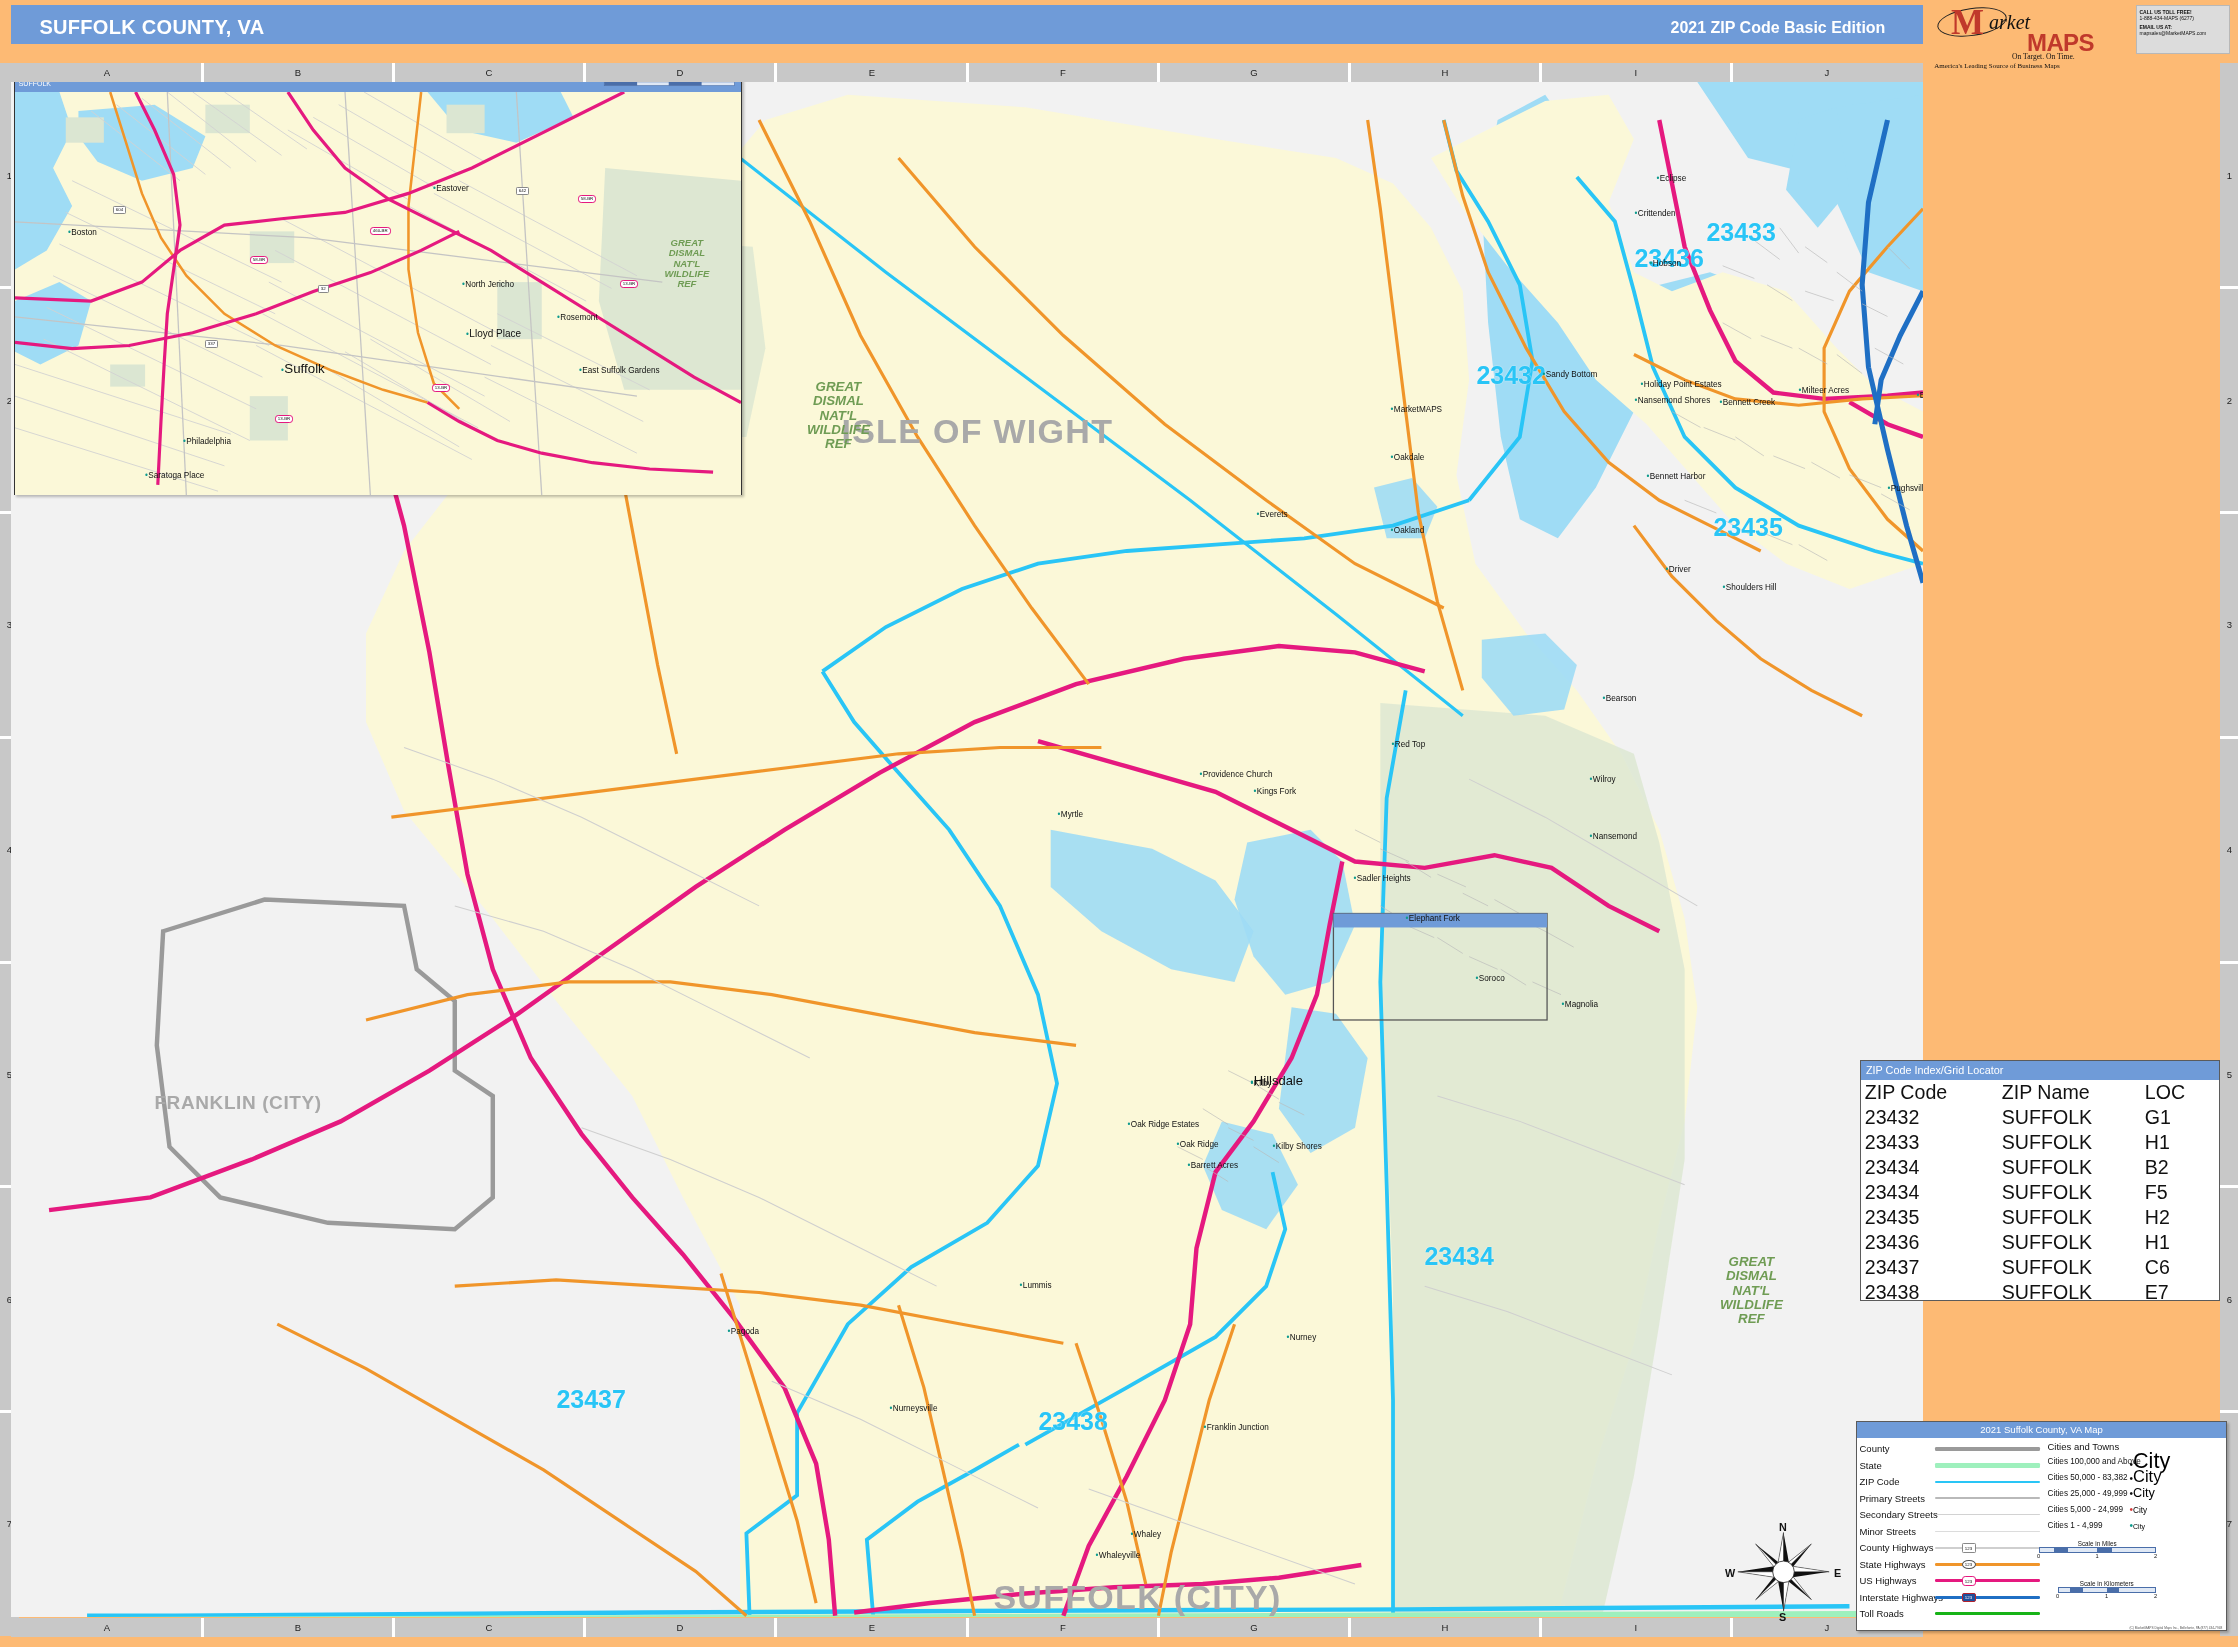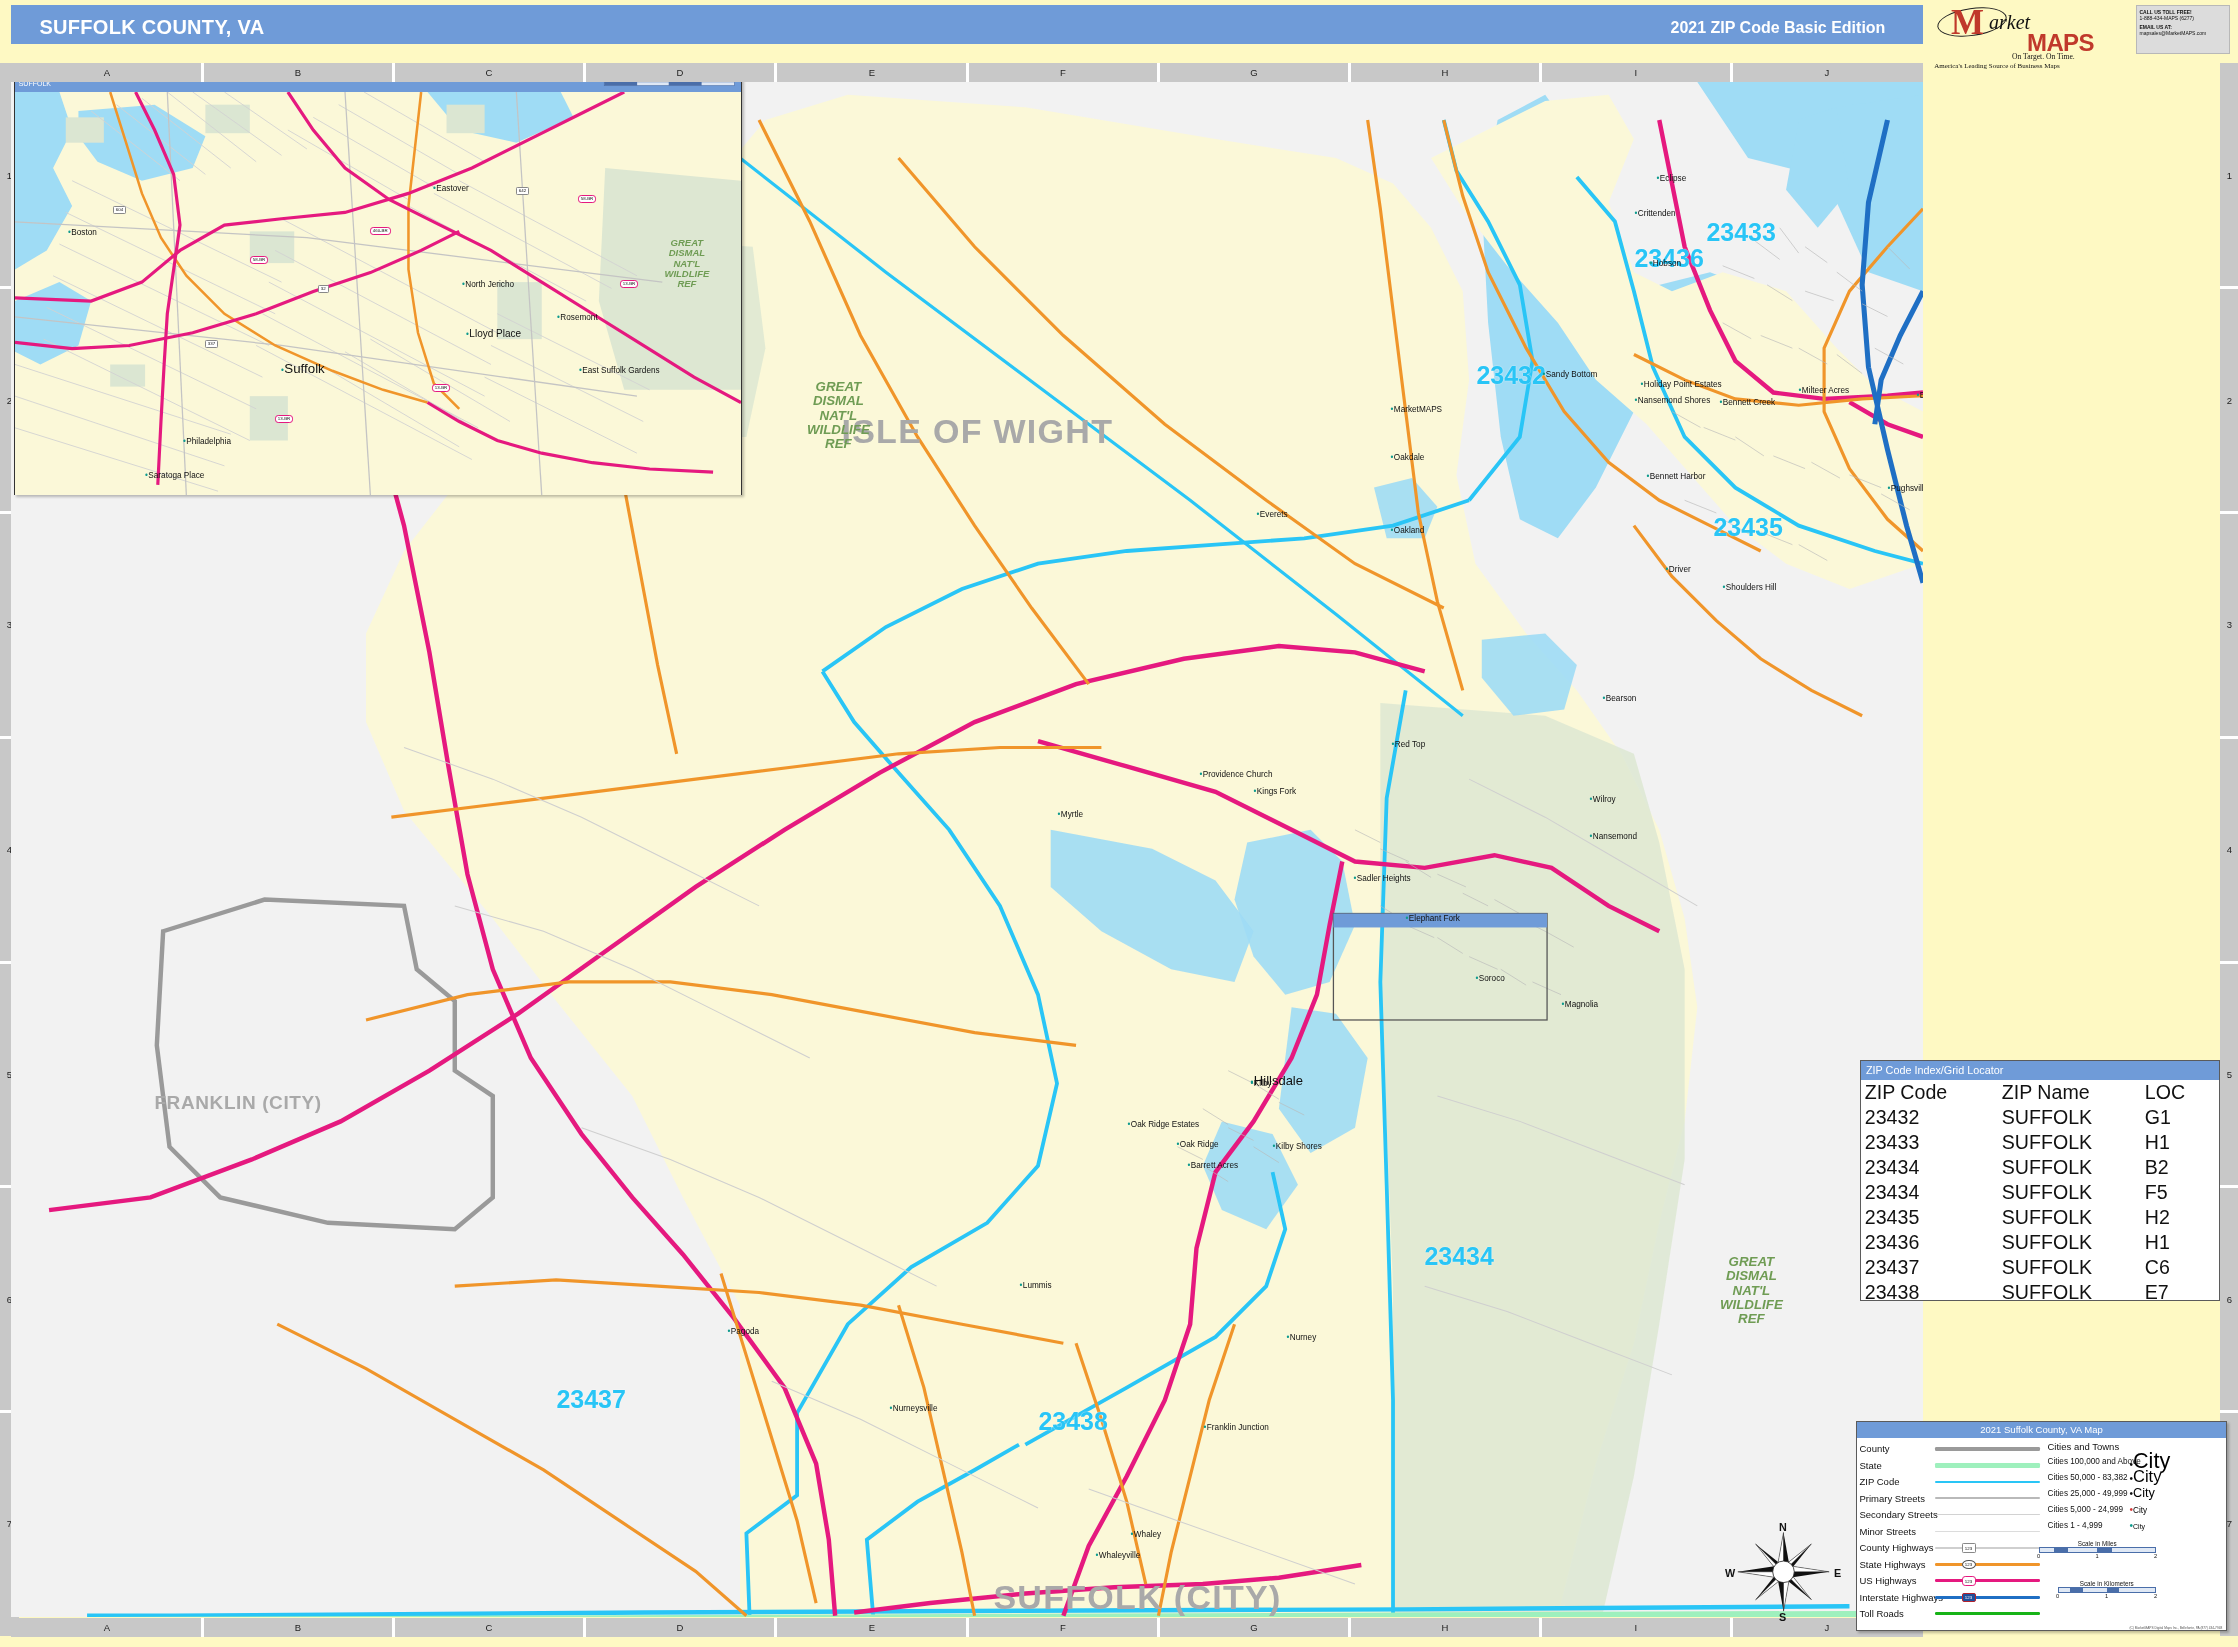--- a/index.html
+++ b/index.html
@@ -1,19 +1,19 @@
 <!DOCTYPE html>
 <html style="font-size:10px"><head>
 <meta charset="utf-8">
 <style>
   * { box-sizing: border-box; margin:0; padding:0; }
   html,body { width:2239px; height:1648px; overflow:hidden;
     font-family:"Liberation Sans", sans-serif; background:#ffffff; }
 
-  #root { position:relative; width:2239px; height:1648px; background:#fef9c3; }
+  #root { position:relative; width:2239px; height:1648px; background:#fdba74; }
 
   
   .header-bar { position:absolute; left:11.4px; top:5px; width:1912px; height:39px;
     background:#6f9bd8; }
   .header-title { position:absolute; left:28px; top:11.4px; font-size:20px; font-weight:bold;
     color:#ffffff; letter-spacing:0.3px; }
   .header-edition { position:absolute; right:38px; top:14px; font-size:16px; font-weight:bold;
     color:#ffffff; }
 
   .logo-box { position:absolute; left:1933px; top:2.5px; width:298px; height:55px; }
@@ -411,21 +411,21 @@
         <div class="city-dot-label city-med" style="left: 1654px; top: 483px; font-size: 8.2px;">Driver</div>
         <div class="city-dot-label city-med" style="left: 1711px; top: 501px; font-size: 8.2px;">Shoulders Hill</div>
         <div class="city-dot-label city-med" style="left: 1380px; top: 658px; font-size: 8.2px;">Red Top</div>
         <div class="city-dot-label city-med" style="left: 1188px; top: 688px; font-size: 8.2px;">Providence Church</div>
         <div class="city-dot-label city-med" style="left: 1242px; top: 705px; font-size: 8.2px;">Kings Fork</div>
         <div class="city-dot-label city-med" style="left: 1046px; top: 728px; font-size: 8.2px;">Myrtle</div>
         <div class="city-dot-label city-med" style="left: 1342px; top: 792px; font-size: 8.2px;">Sadler Heights</div>
         <div class="city-dot-label city-med" style="left: 1394px; top: 832px; font-size: 8.2px;">Elephant Fork</div>
         <div class="city-dot-label city-med" style="left: 1464px; top: 892px; font-size: 8.2px;">Soroco</div>
         <div class="city-dot-label city-med" style="left: 1550px; top: 918px; font-size: 8.2px;">Magnolia</div>
-        <div class="city-dot-label city-med" style="left: 1578px; top: 693px; font-size: 8.2px; margin-top: 20px;">Wilroy</div>
+        <div class="city-dot-label city-med" style="left: 1578px; top: 693px; font-size: 8.2px;">Wilroy</div>
         <div class="city-dot-label city-med" style="left: 1578px; top: 750px; font-size: 8.2px;">Nansemond</div>
         <div class="city-dot-label city-med" style="left: 1591px; top: 612px; font-size: 8.2px;">Bearson</div>
         <div class="city-dot-label city-med" style="left: 1245px; top: 428px; font-size: 8.2px;">Everets</div>
         <div class="city-dot-label city-med" style="left: 1379px; top: 371px; font-size: 8.2px;">Oakdale</div>
         <div class="city-dot-label city-med" style="left: 1239px; top: 997px; font-size: 8.2px;">Kilby</div>
         <div class="city-dot-label city-med" style="left: 1239px; top: 991px; font-size: 13px;">Hillsdale</div>
         <div class="city-dot-label city-med" style="left: 1261px; top: 1060px; font-size: 8.2px;">Kilby Shores</div>
         <div class="city-dot-label city-med" style="left: 1116px; top: 1038px; font-size: 8.2px;">Oak Ridge Estates</div>
         <div class="city-dot-label city-med" style="left: 1165px; top: 1058px; font-size: 8.2px;">Oak Ridge</div>
         <div class="city-dot-label city-med" style="left: 1176px; top: 1079px; font-size: 8.2px;">Barrett Acres</div>

